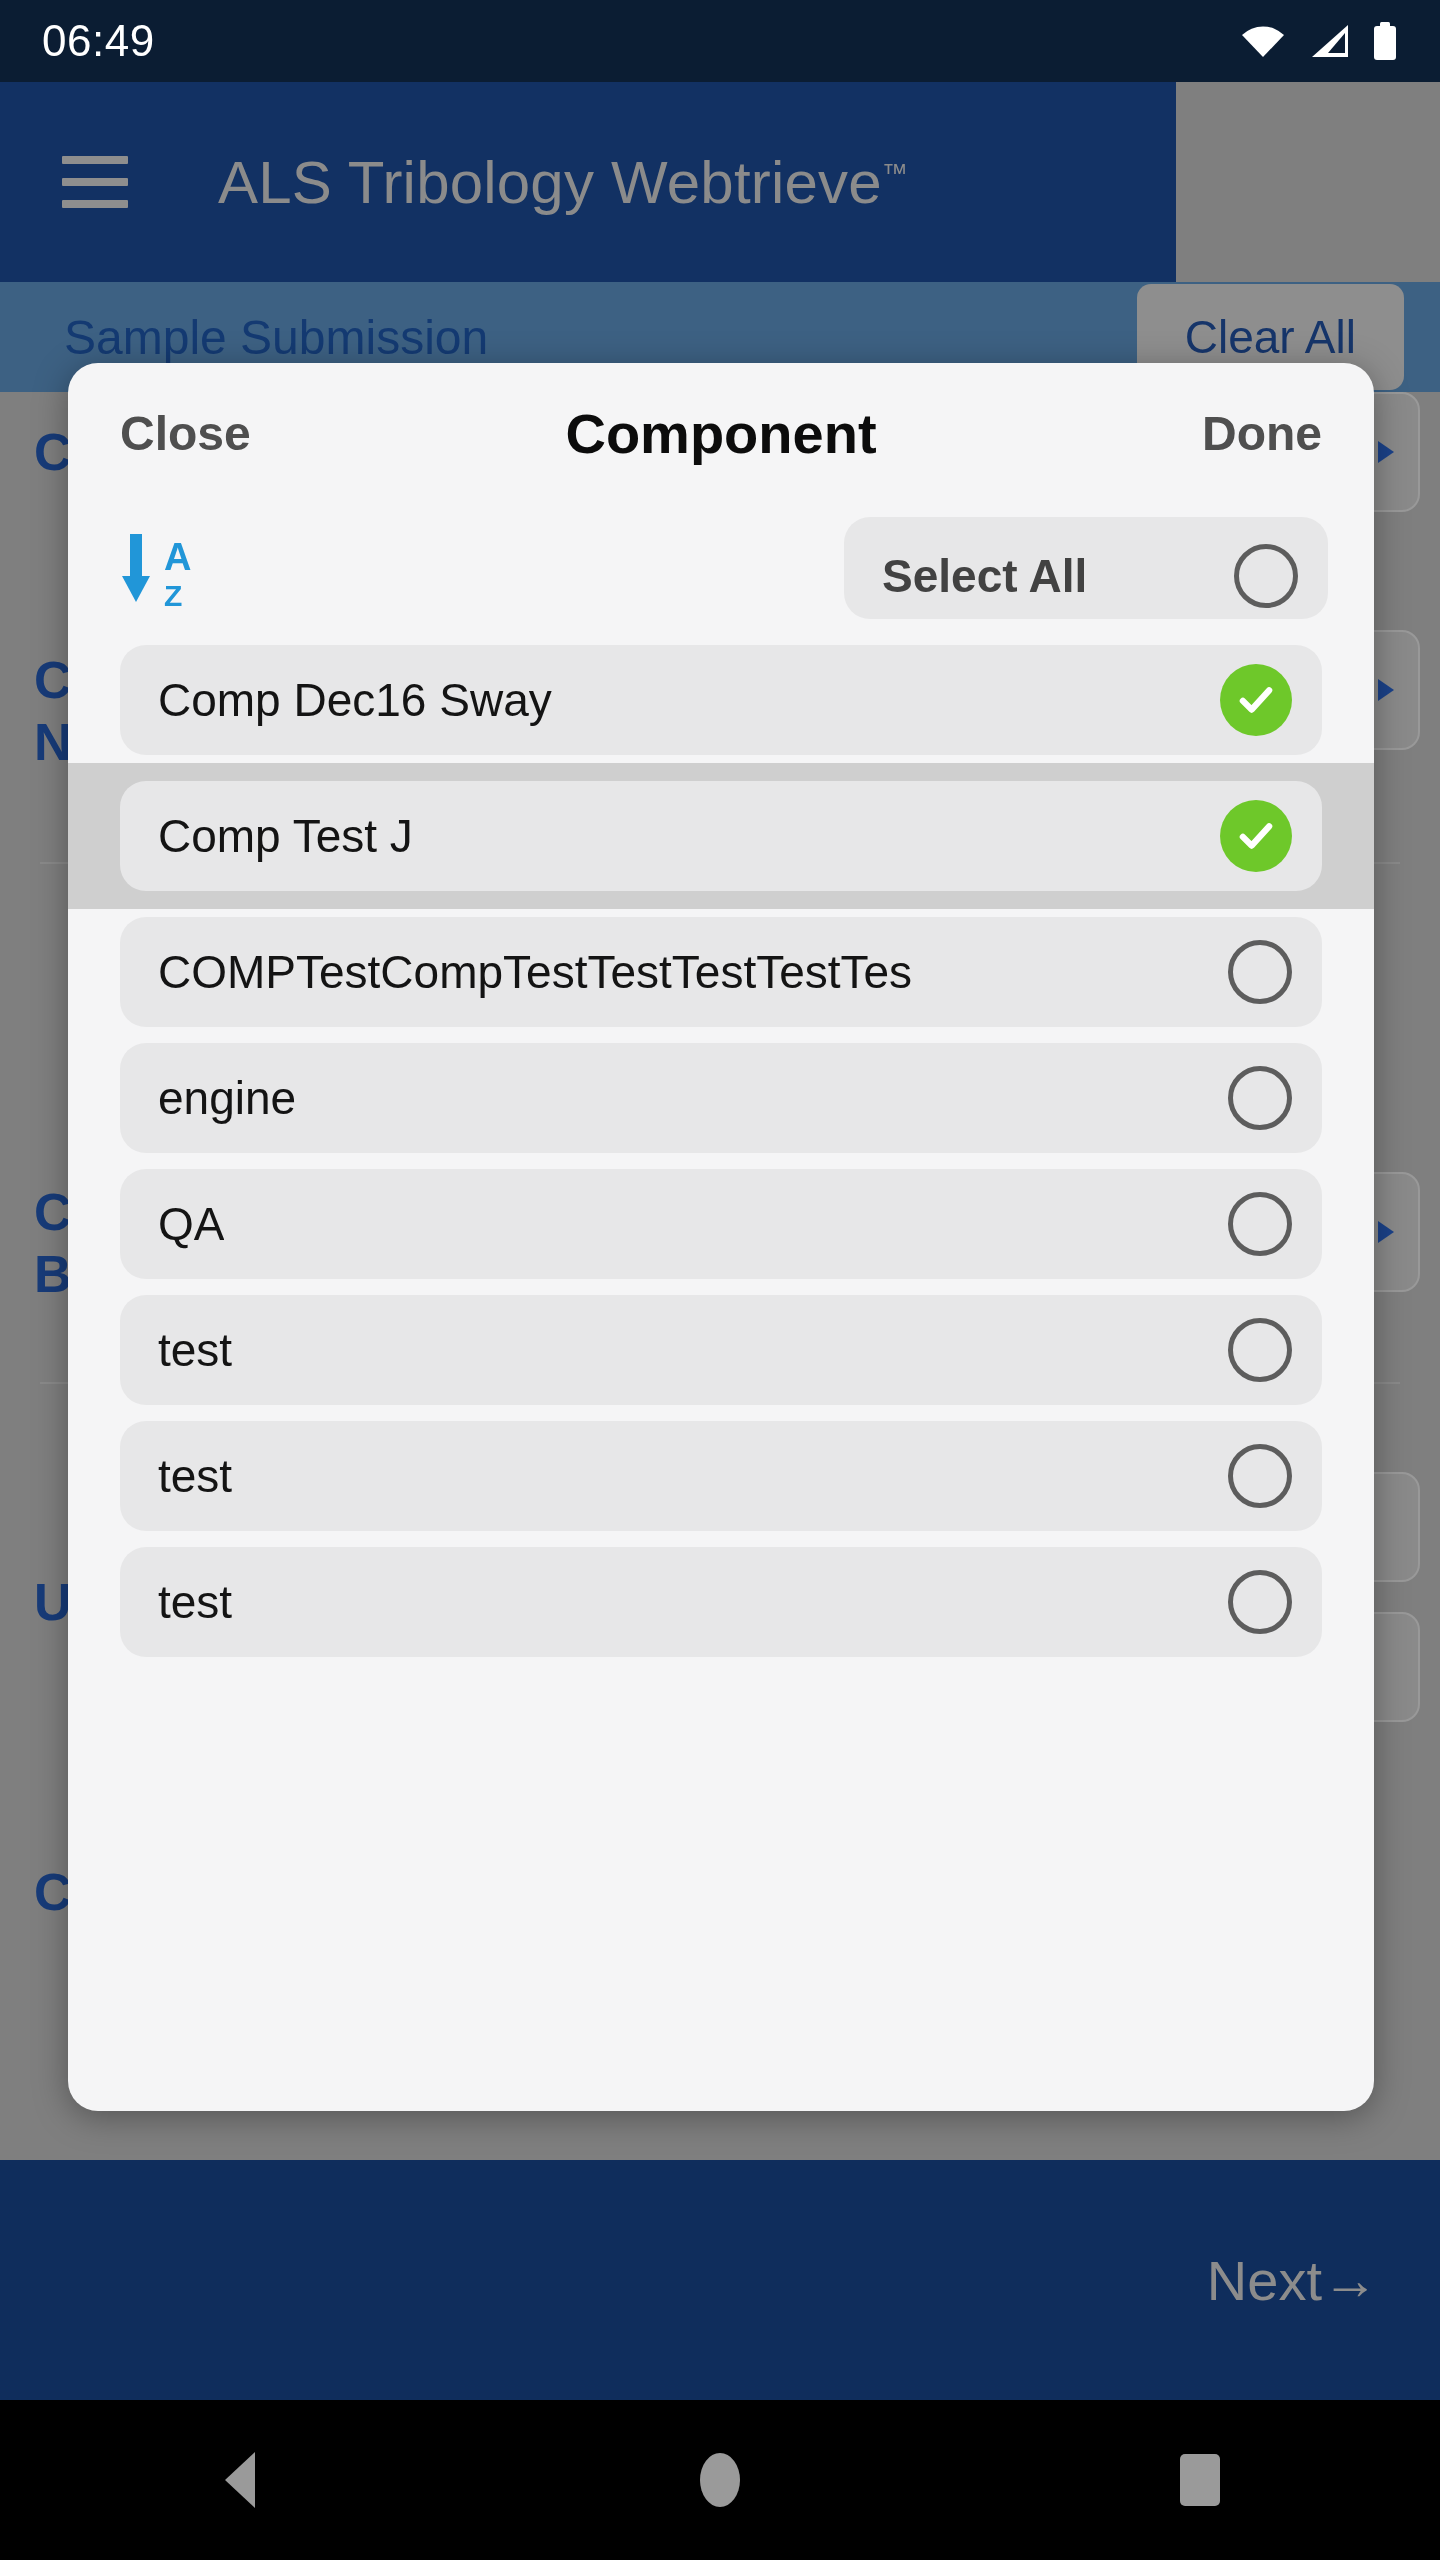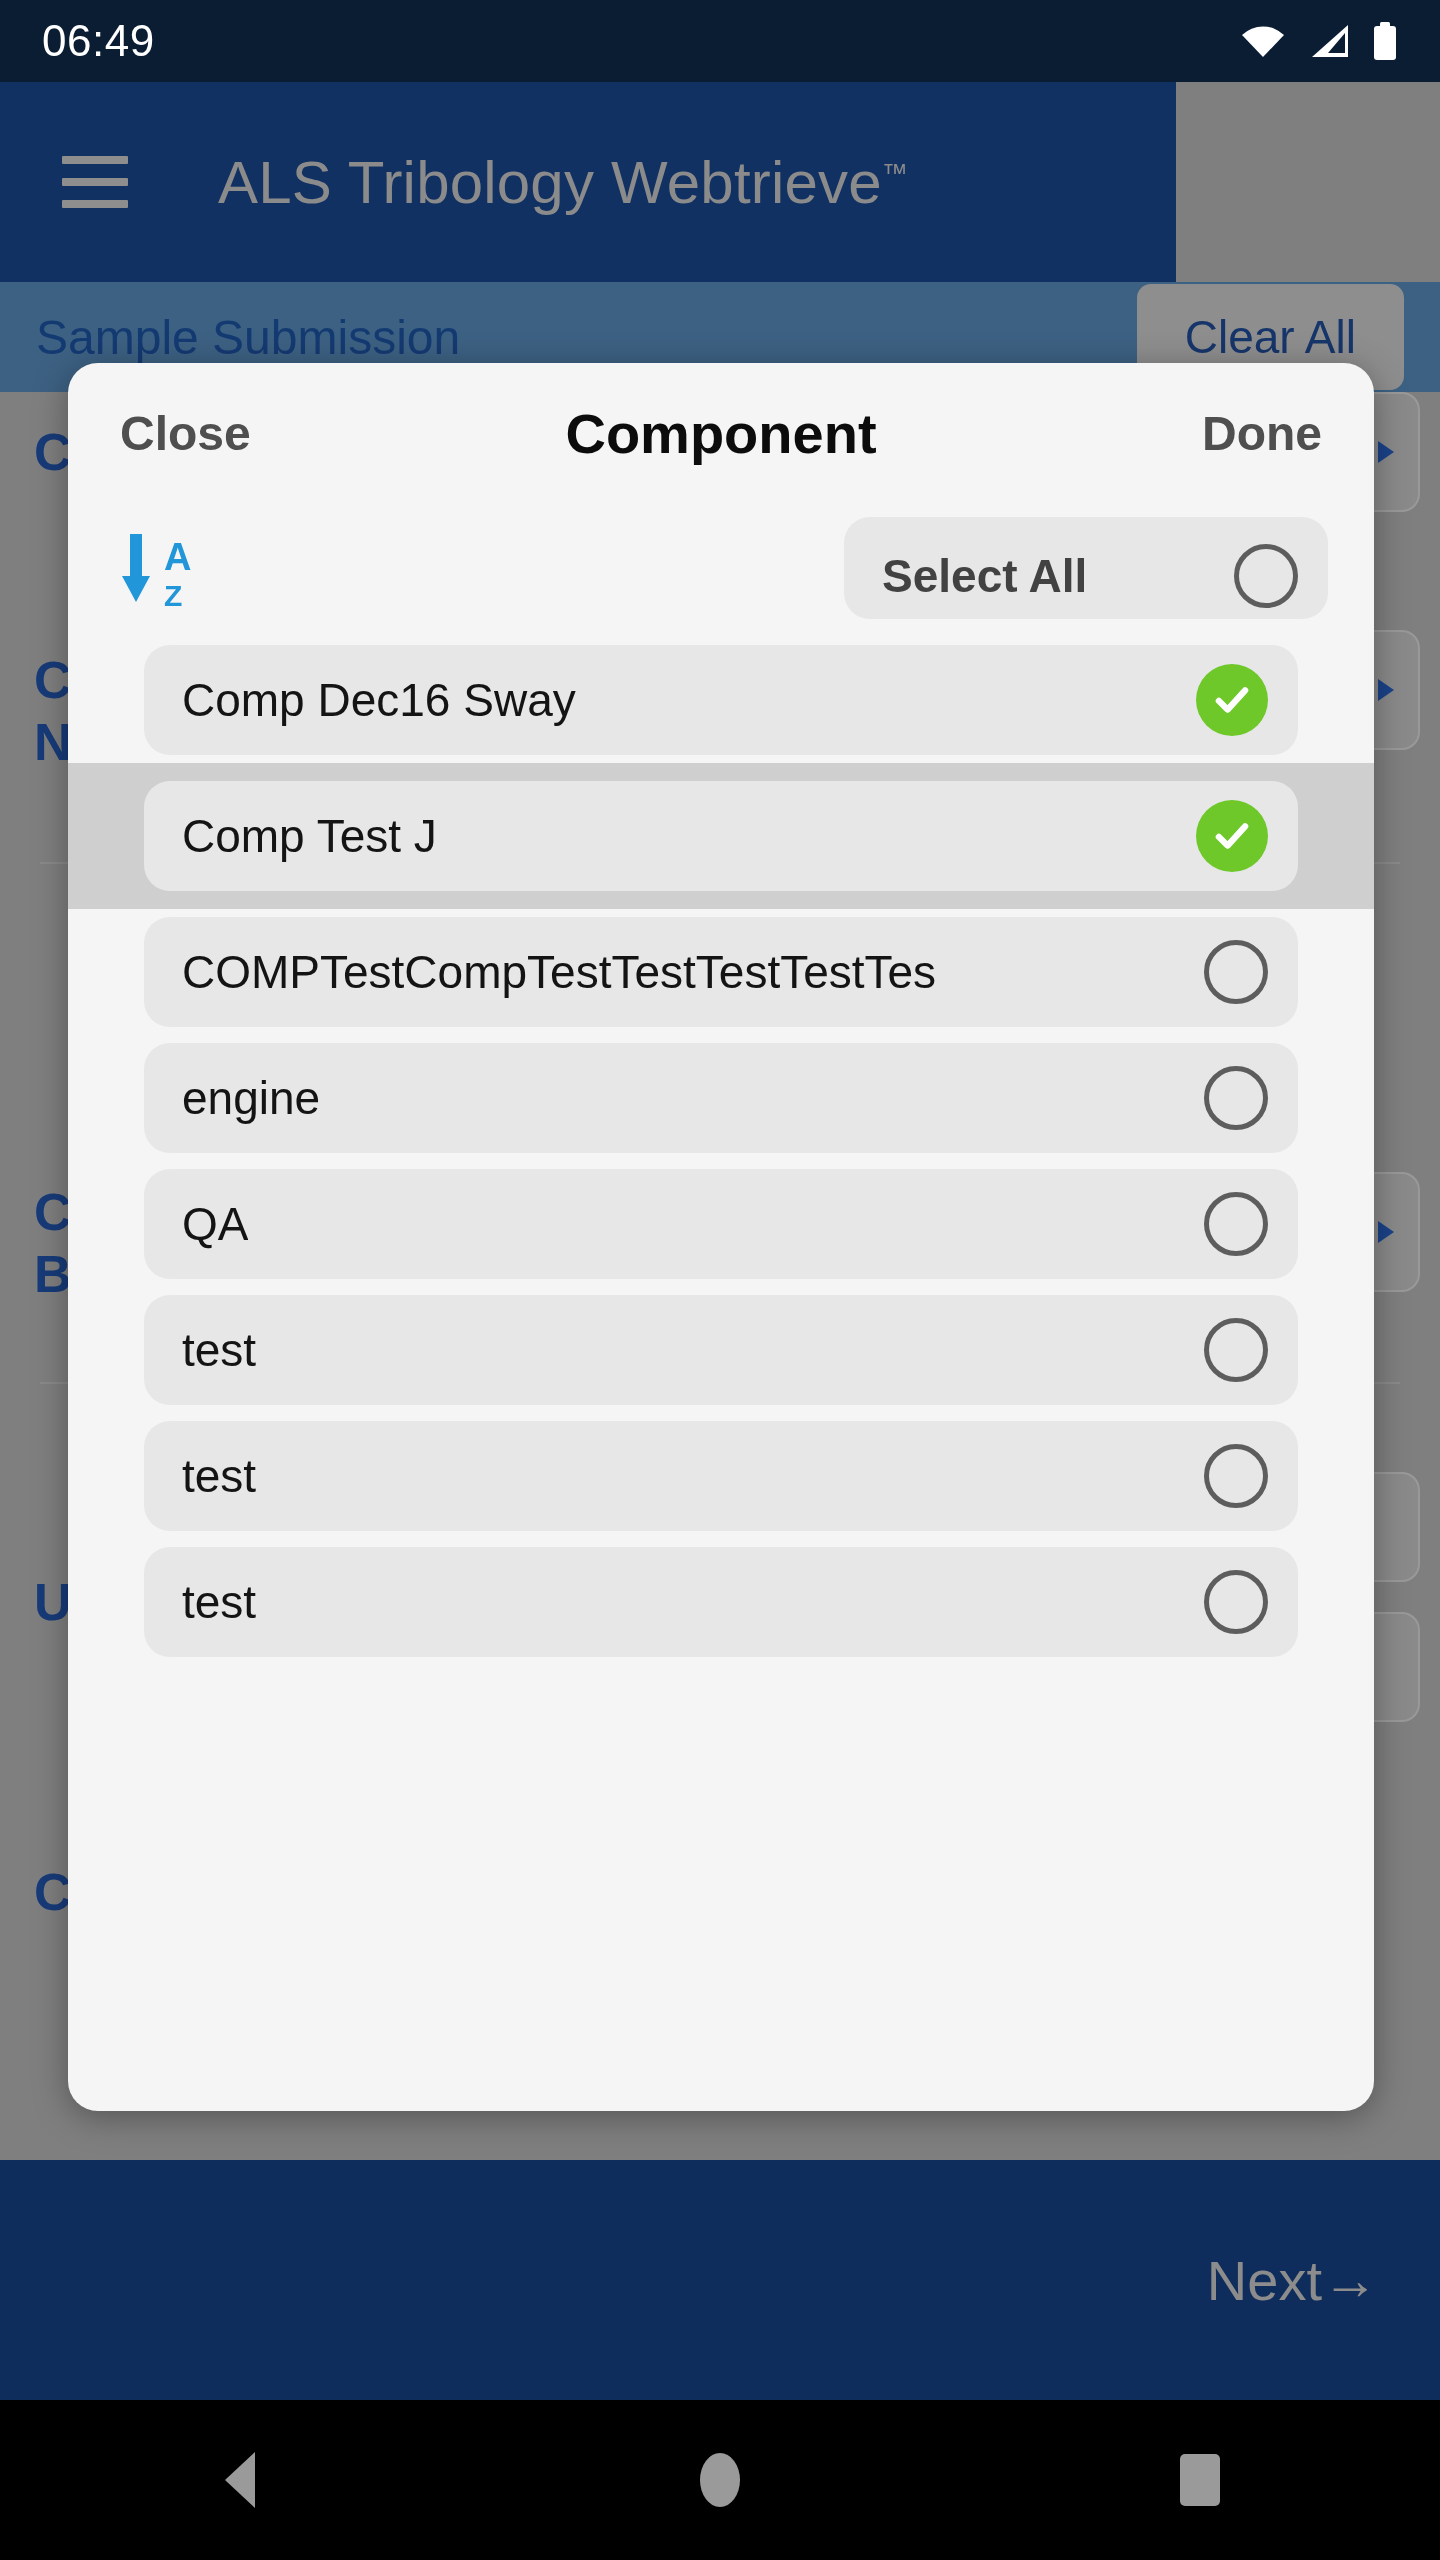--- a/index.html
+++ b/index.html
@@ -30,21 +30,21 @@
   .hamburger { width:66px; height:52px; display:flex; flex-direction:column; justify-content:space-between; cursor:pointer; }
   .hamburger span { display:block; height:8px; background:#8e8e8e; border-radius:1px; width:100%; }
   .app-title { margin-left:90px; color:#8b8b8b; font-size:60px; font-weight:400; letter-spacing:0.2px; white-space:nowrap; }
   .app-title sup { font-size:26px; vertical-align:super; }
 
   
   .subbar {
     position:absolute; top:282px; left:0; width:1440px; height:110px;
     background:#3d6183; display:flex; align-items:center; padding:0 36px; z-index:9;
   }
-  .subbar-title { color:#143a72; font-size:48px; }
+  .subbar-title { color:#143a72; font-size:48px;margin-left:28px; }
   .clear-all-btn {
     margin-left:auto; background:#8e8e8e; color:#16356a; font-size:46px;
     border:none; border-radius:14px; padding:26px 48px; cursor:pointer;
   }
 
   
   .bg-form { position:absolute; top:392px; left:0; width:1440px; height:1800px; background:#7f7f7f; z-index:5; }
   .bg-field { position:absolute; display:flex; align-items:center; }
   .bg-label { color:#173b79; font-size:52px; font-weight:bold; white-space:nowrap; }
   .bg-input {
@@ -74,21 +74,21 @@
     margin-left:auto; width:484px; height:102px; background:#e7e7e8; border-radius:26px;
     display:flex; align-items:center; padding:16px 30px 0 38px; cursor:pointer;
   }
   .selectall-label { font-size:46px; font-weight:bold; color:#424242; }
   .radio {
     margin-left:auto; width:64px; height:64px; border-radius:50%;
     border:5px solid #5d5d5d; background:transparent; flex:0 0 auto;
   }
 
   .list { padding:0 0 36px 0; }
-  .row { padding:8px 76px; }
+  .row { padding:8px 52px; }
   .row.highlight { background:#cfcfcf; padding-top:18px; padding-bottom:18px; }
   .item {
     height:110px; background:#e7e7e8; border-radius:26px;
     display:flex; align-items:center; padding:0 30px 0 38px; cursor:pointer;
   }
   .item-label { font-size:46px; color:#141414; white-space:nowrap; overflow:hidden; }
   .check {
     margin-left:auto; width:72px; height:72px; border-radius:50%;
     background:#6ec82a; display:flex; align-items:center; justify-content:center; flex:0 0 auto;
   }

